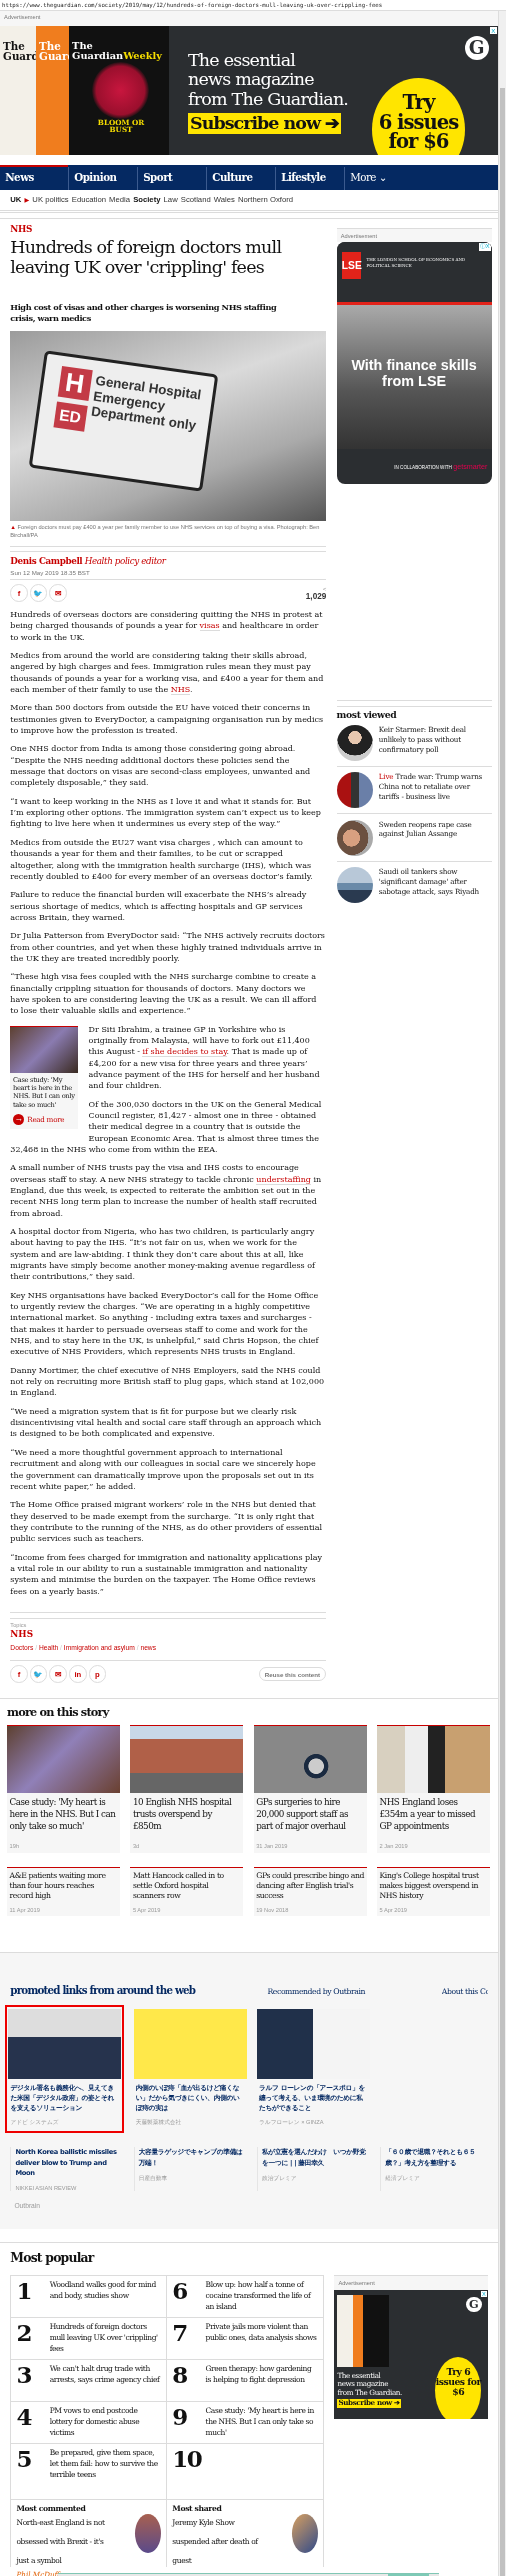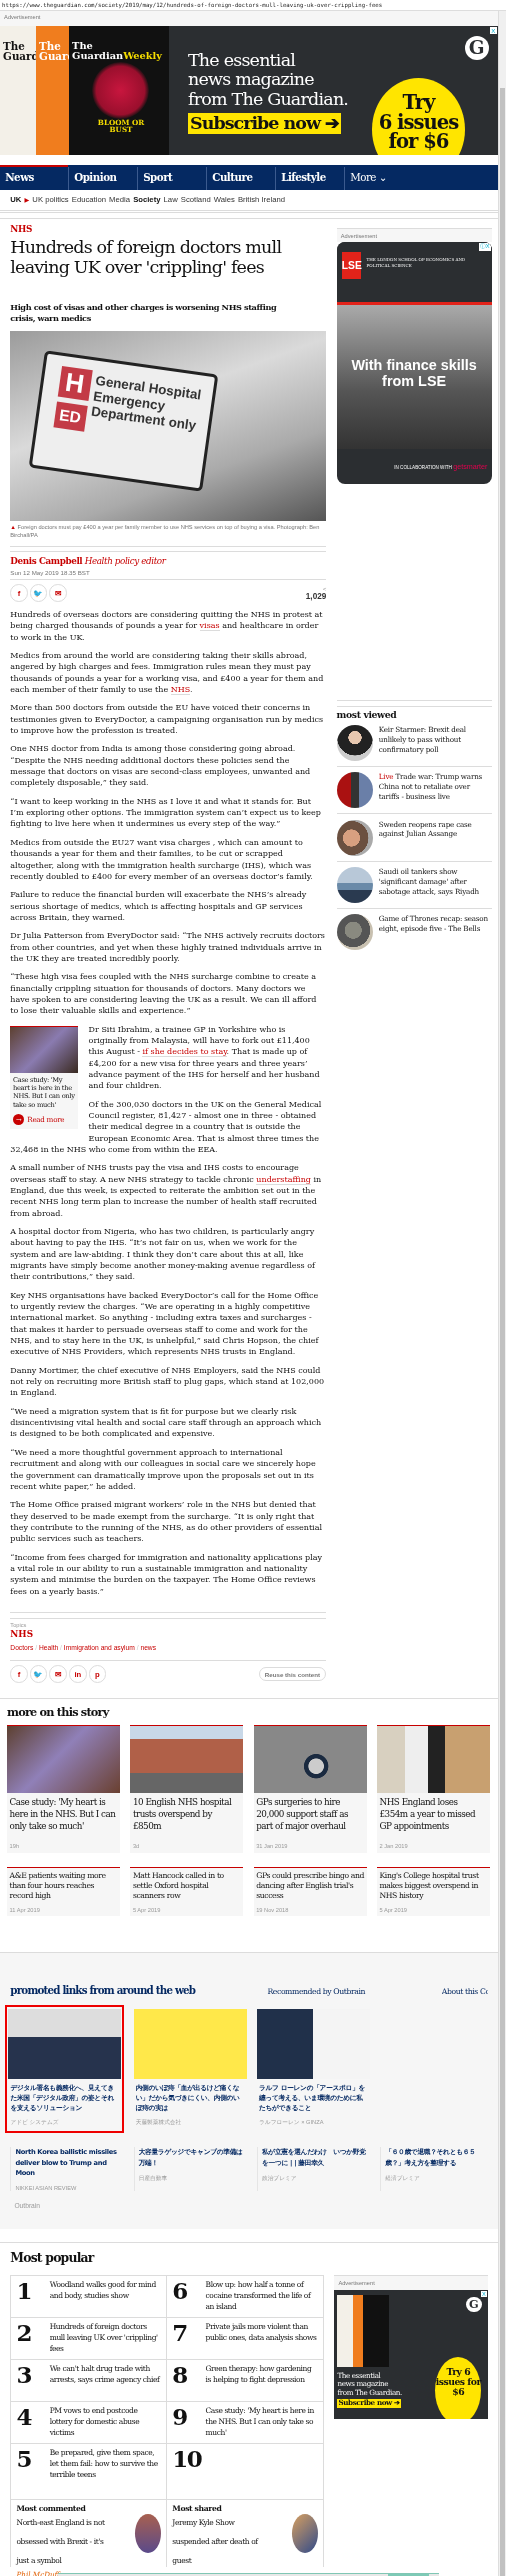--- a/index.html
+++ b/index.html
@@ -200,21 +200,21 @@
   <div class="subnav">
     <span class="uk">UK</span>
     <span class="arrow">▶</span>
     <span>UK politics</span>
     <span>Education</span>
     <span>Media</span>
     <span class="active">Society</span>
     <span>Law</span>
     <span>Scotland</span>
     <span>Wales</span>
-    <span>British Ireland</span>
+    <span>Northern Oxford</span>
   </div>
   <div class="divider4"></div>
 
   <div class="content">
     <article class="main">
       <div class="kicker">NHS</div>
       <h1 class="headline">Hundreds of foreign doctors mull leaving UK over 'crippling' fees</h1>
       <div class="standfirst">High cost of visas and other charges is worsening NHS staffing crisis, warn medics</div>
 
       <div class="hero">
@@ -324,24 +324,20 @@
           <div class="mv-text"><span class="live">Live</span> <span>Trade war: Trump warns China not to retaliate over tariffs - business live</span></div>
         </div>
         <div class="mv-item">
           <div class="mv-thumb" style="background:radial-gradient(circle at 40% 50%, #d8a080 0 30%, #6b5040 31% 60%, #aaa 61%)"></div>
           <div class="mv-text"><span>Sweden reopens rape case against Julian Assange</span></div>
         </div>
         <div class="mv-item">
           <div class="mv-thumb" style="background:linear-gradient(180deg,#b8c8d8 0 45%,#6a8aa8 45% 65%,#2a3a50 65%)"></div>
           <div class="mv-text"><span>Saudi oil tankers show 'significant damage' after sabotage attack, says Riyadh</span></div>
         </div>
-        <div class="mv-item">
-          <div class="mv-thumb" style="background:radial-gradient(circle at 45% 45%, #8a8a80 0 30%, #555 31% 60%, #c8c0b0 61%)"></div>
-          <div class="mv-text"><span>Game of Thrones recap: season eight, episode five - The Bells</span></div>
-        </div>
       </div>
     </aside>
   </div>
 
   <div class="section-sep"></div>
   <section class="more-story">
     <div class="ms-title">more on this story</div>
     <div class="ms-grid">
       <div class="ms-card">
           <div class="img" style="background:linear-gradient(135deg,#5d4030,#9080b8 45%,#6a4030)"></div>

